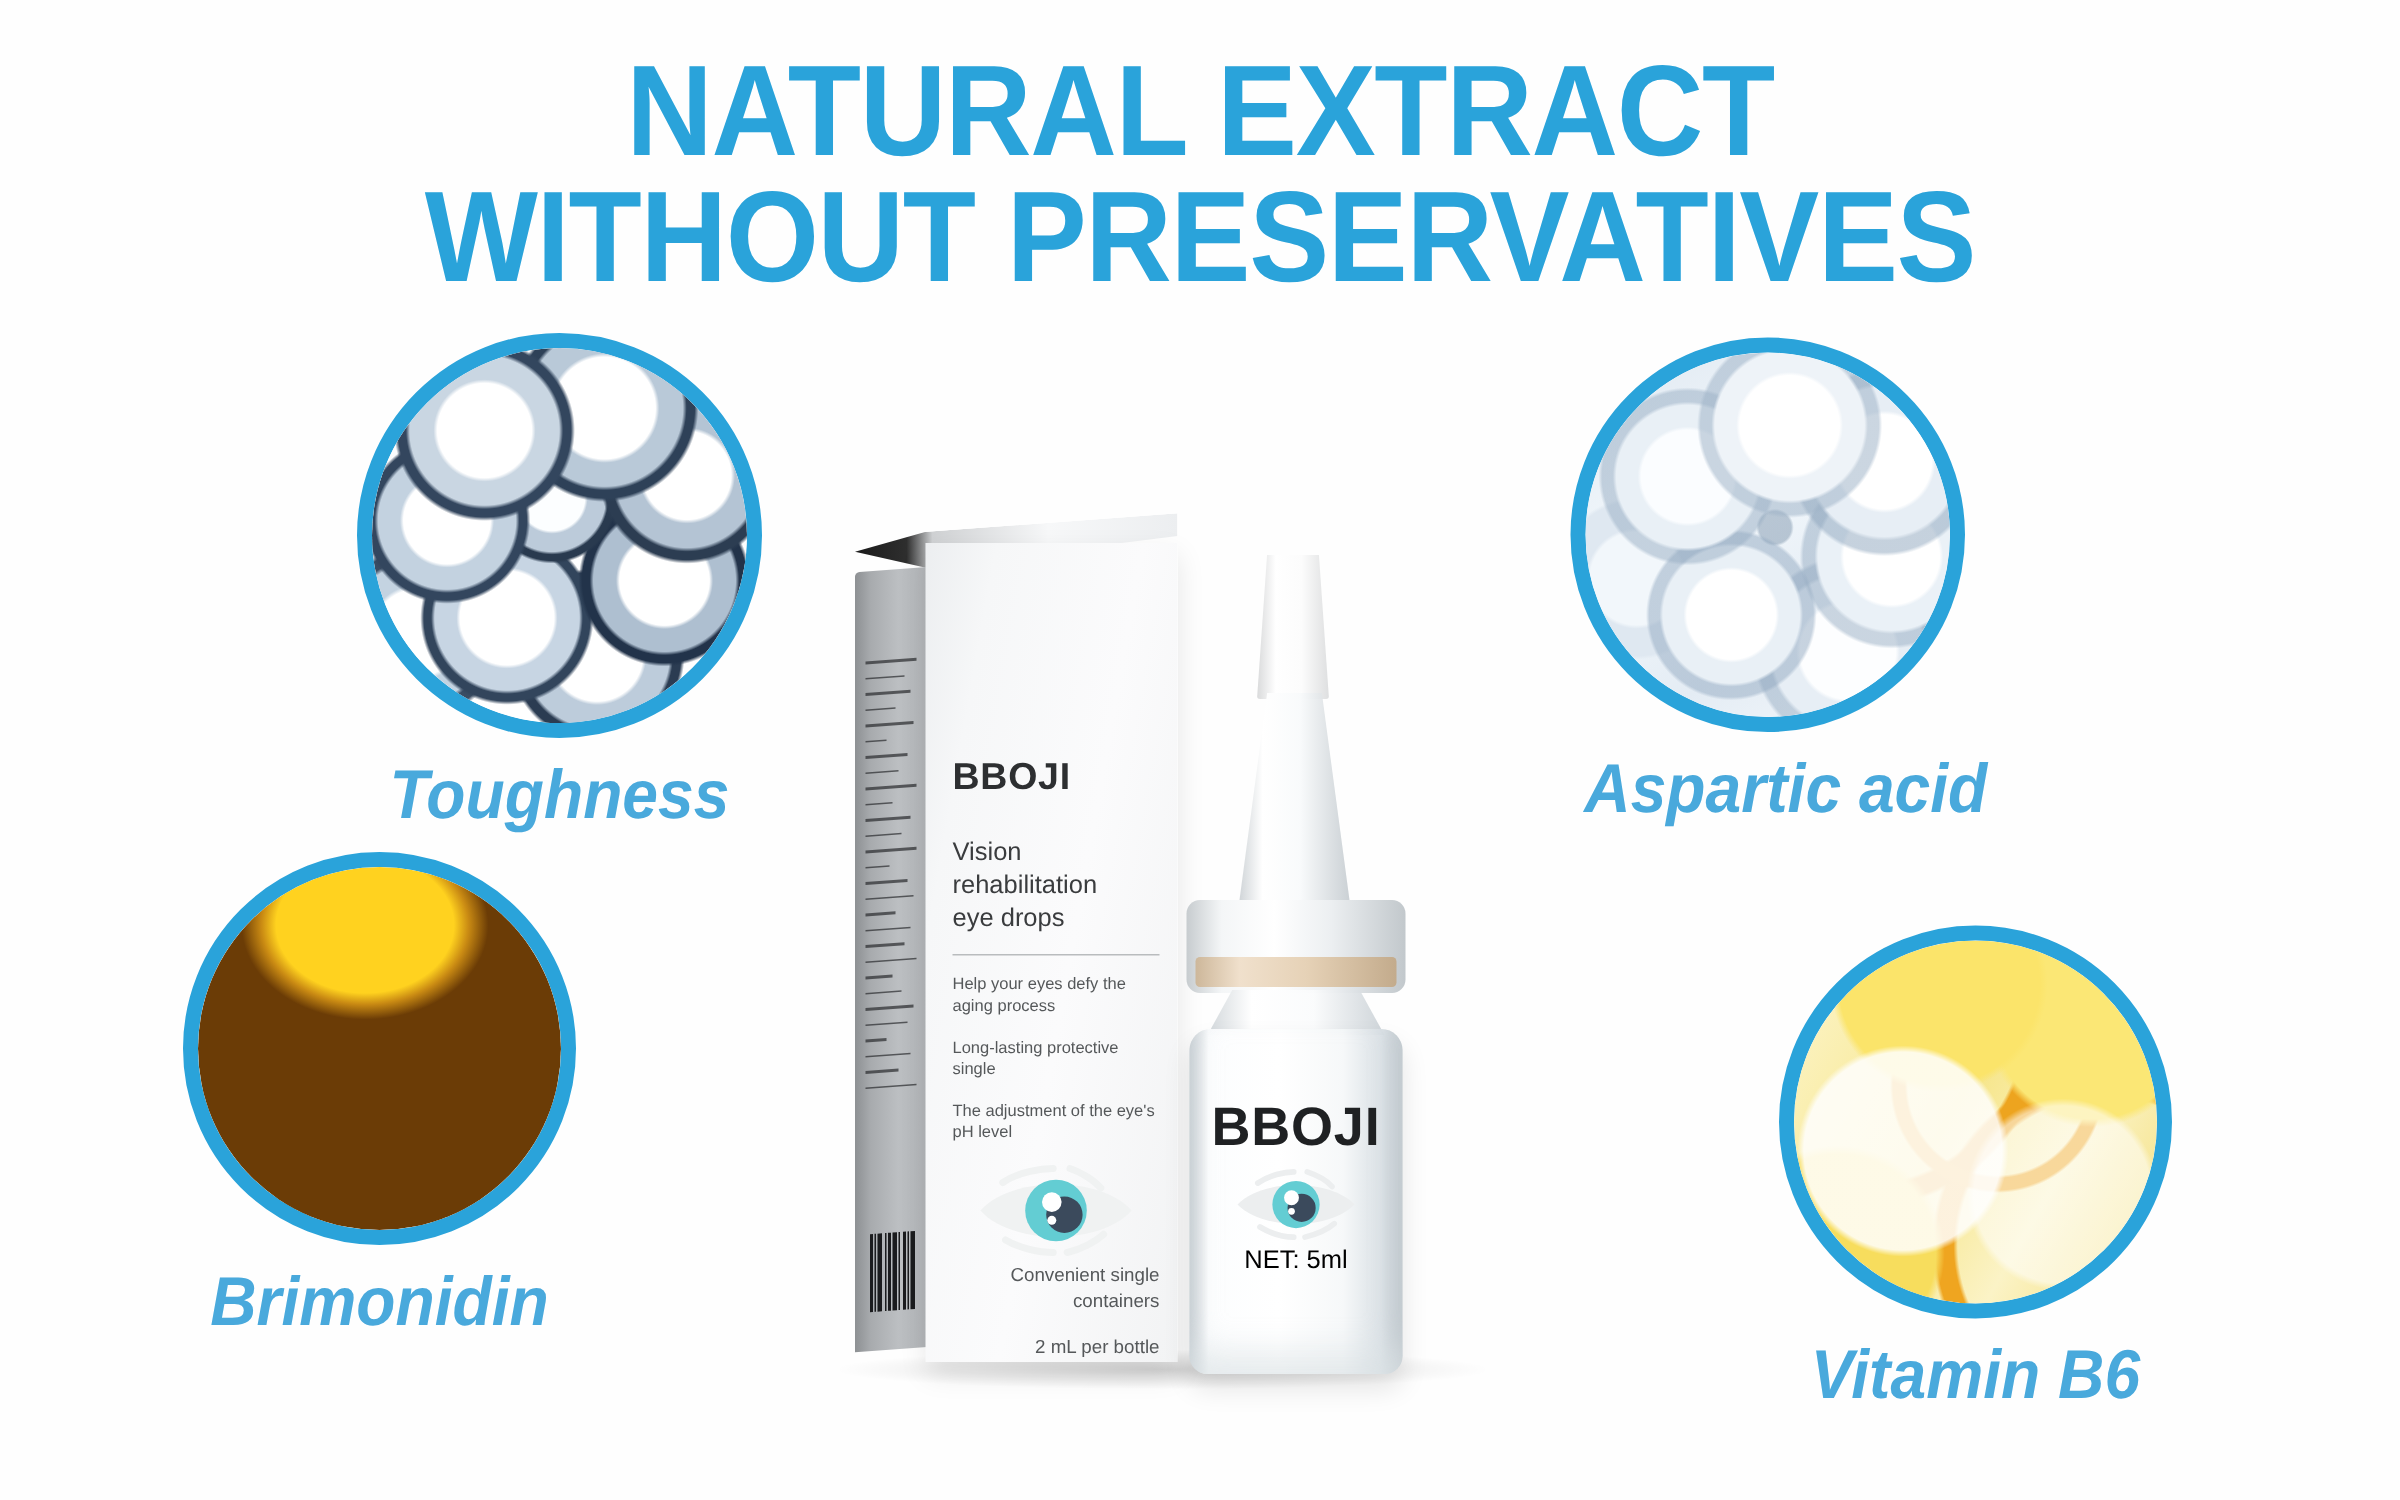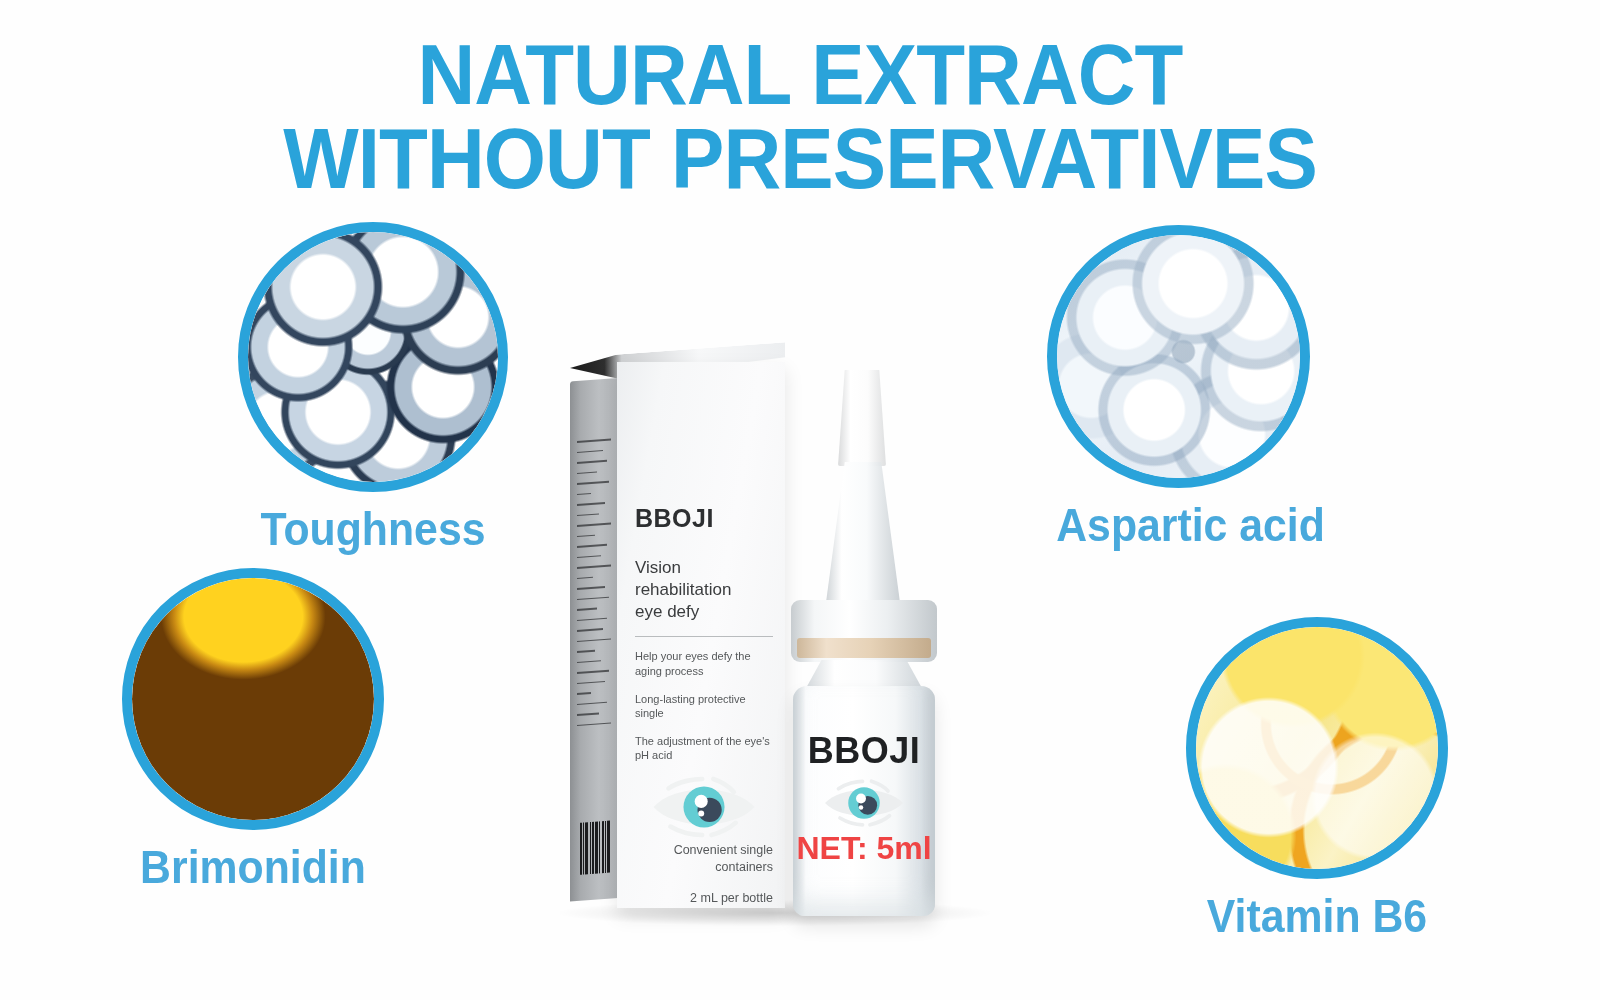--- a/index.html
+++ b/index.html
@@ -22,21 +22,21 @@
     font-size:86px;
     line-height:0.98;
     letter-spacing:-1px;
     transform:scaleX(0.93);
     transform-origin:center top;
   }
   #headline .line{ display:block; white-space:nowrap; }
   #headline .line2{ font-size:86px; }
 
   
-  .ingredient{ position:absolute; }
+  .ingredient{ position:absolute;font-style:italic; }
   .circle{
     position:relative;
     border-radius:50%;
     border:10px solid #2aa3da;
     overflow:hidden;
     background:#ffffff;
   }
   .circle .tex{
     position:absolute; inset:0;
     border-radius:50%;
@@ -183,21 +183,21 @@
       rgba(255,255,255,.99) 42%,
       rgba(246,248,249,.96) 72%,
       rgba(215,222,227,.92) 90%,
       rgba(175,184,191,.9) 100%);
     border-radius:14px 14px 12px 12px;
     box-shadow:0 10px 18px rgba(0,0,0,.10), inset 0 -14px 22px rgba(220,226,230,.7);
   }
   .b-label{ position:absolute; left:10px; top:392px; width:142px; text-align:center; }
   .b-brand{ font-size:36px; font-weight:bold; color:#1f2123; letter-spacing:.5px; }
   .b-eye{ width:90px; height:50px; display:block; margin:6px auto 2px auto; }
-  .b-net{ font-size:32px; font-weight:bold; color:#ef4444; margin-top:2px; }
+  .b-net{ font-size:17px; font-weight:normal; color:#000000; margin-top:2px; }
 
   .shadow{
     position:absolute; left:560px; top:900px; width:430px; height:26px;
     background:radial-gradient(ellipse at center, rgba(0,0,0,.16) 0%, rgba(0,0,0,0) 72%);
   }
 </style>
 </head>
 <body>
 
 <div id="headline">
@@ -285,28 +285,28 @@
       </div>
     </div>
 
     <div class="box-front">
       <div class="box-front-inner">
         <div class="brand-big">BBOJI</div>
 
         <div class="box-sub">
           <div>Vision</div>
           <div>rehabilitation</div>
-          <div>eye defy</div>
+          <div>eye drops</div>
         </div>
 
         <div class="box-rule"></div>
 
         <div class="box-bullet">Help your eyes defy the aging process</div>
         <div class="box-bullet">Long-lasting protective single</div>
-        <div class="box-bullet">The adjustment of the eye's pH acid</div>
+        <div class="box-bullet">The adjustment of the eye's pH level</div>
 
         <svg class="box-eye" viewBox="0 0 120 66">
           <path d="M6 33 C28 8, 92 8, 114 33 C92 58, 28 58, 6 33 Z" fill="#f0f2f2"></path>
           <path d="M22 13 C34 5, 50 3, 58 3" stroke="#f0f2f2" stroke-width="5" fill="none" stroke-linecap="round"></path>
           <path d="M92 17 C86 10, 76 5, 70 3" stroke="#f0f2f2" stroke-width="5" fill="none" stroke-linecap="round"></path>
           <path d="M24 54 C34 60, 48 63, 58 63" stroke="#f0f2f2" stroke-width="5" fill="none" stroke-linecap="round"></path>
           <path d="M94 50 C86 57, 76 61, 68 63" stroke="#f0f2f2" stroke-width="5" fill="none" stroke-linecap="round"></path>
           <circle cx="60" cy="33" r="22" fill="#63cdd3"></circle>
           <circle cx="66" cy="36" r="13" fill="#3b4a5c"></circle>
           <circle cx="57" cy="27" r="7" fill="#ffffff"></circle>

